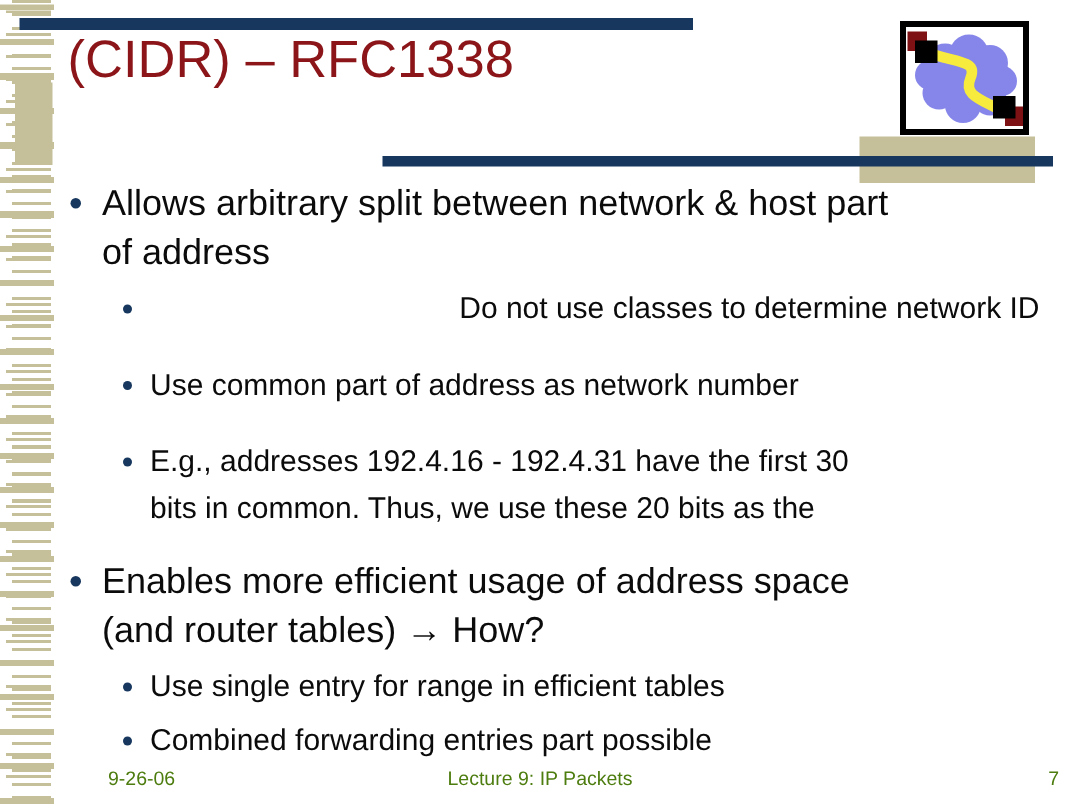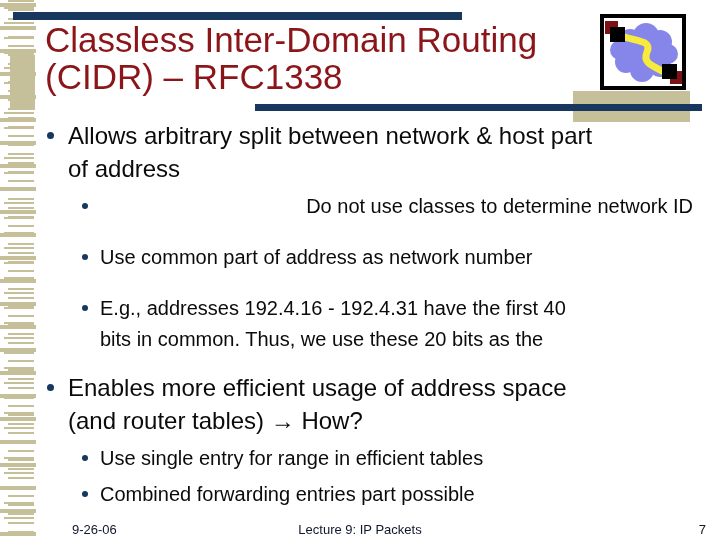--- a/index.html
+++ b/index.html
@@ -40,37 +40,36 @@
   .bullet:nth-child(5){margin-top:16px;}
   .bullet:nth-child(6){margin-top:6px;}
   .bullet:nth-child(7){margin-top:5px;}
   .l1{font-size:24px;line-height:33px;padding-left:23px;}
   .l2{font-size:20px;line-height:31px;padding-left:55px;}
   .dot{position:absolute;border-radius:50%;background:#17375E;}
   .l1 > .dot{left:2px;top:13px;width:7px;height:7px;}
   .l2 > .dot{left:37px;top:12px;width:6px;height:6px;}
   .line{white-space:nowrap;}
   
-  .footer-text{position:absolute;top:522px;font-size:13px;color:#0f172a;}
+  .footer-text{position:absolute;top:511px;font-size:13px;color:#4d7c0f;}
   #footer-date{left:72px;}
   #footer-title{left:0;right:0;text-align:center;}
   #footer-page{right:14px;}
 </style>
 </head>
 <body>
 
 <div id="slide">
 
   <div id="left-stripes"></div>
   <div id="left-block"></div>
 
   <div id="top-bar"></div>
 
   <div id="title">
-    <div class="title-line">Classless Inter-Domain Routing</div>
     <div class="title-line">(CIDR) – RFC1338</div>
   </div>
 
   <div id="tan-rect"></div>
   <div id="title-bar"></div>
 
   <div id="logo">
     <svg width="78" height="68" viewBox="0 0 78 68">
       <g fill="#8686EA">
         <circle cx="26" cy="24" r="13"></circle>
@@ -104,21 +103,21 @@
       <div class="line">Do not use classes to determine network ID</div>
     </div>
 
     <div class="bullet l2">
       <span class="dot"></span>
       <div class="line">Use common part of address as network number</div>
     </div>
 
     <div class="bullet l2">
       <span class="dot"></span>
-      <div class="line">E.g., addresses 192.4.16 - 192.4.31 have the first 40</div>
+      <div class="line">E.g., addresses 192.4.16 - 192.4.31 have the first 30</div>
       <div class="line">bits in common. Thus, we use these 20 bits as the</div>
     </div>
 
     <div class="bullet l1">
       <span class="dot"></span>
       <div class="line">Enables more efficient usage of address space</div>
       <div class="line">(and router tables) → How?</div>
     </div>
 
     <div class="bullet l2">

